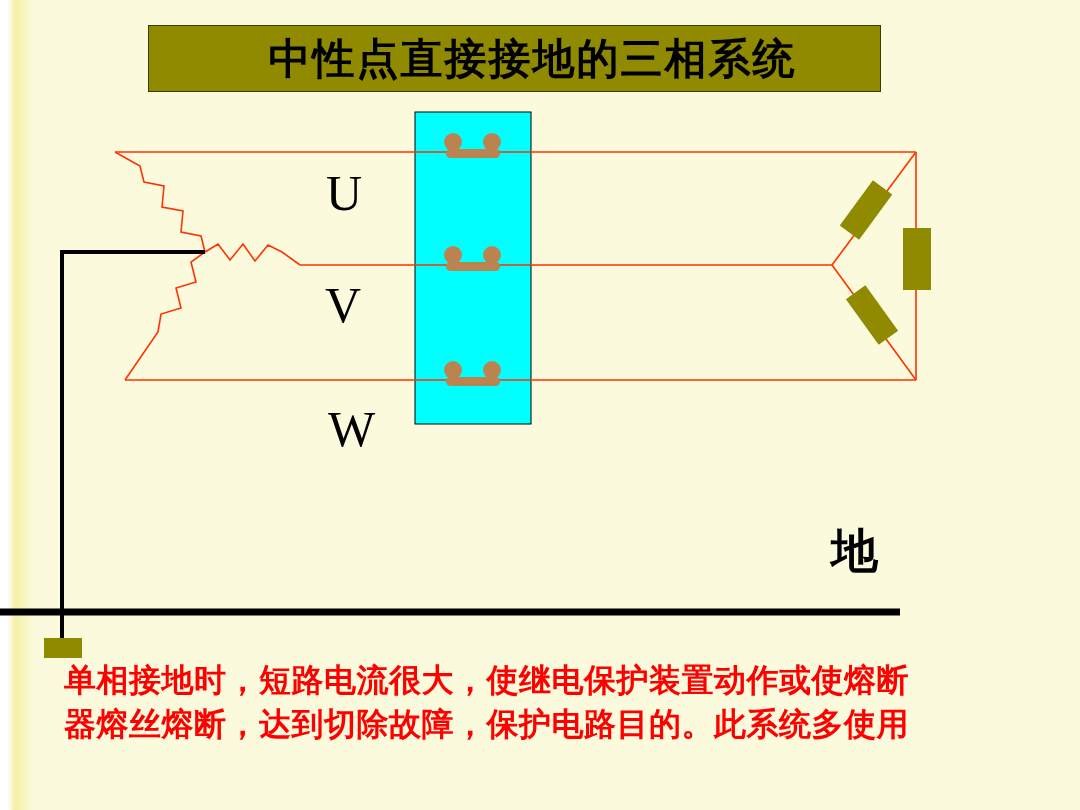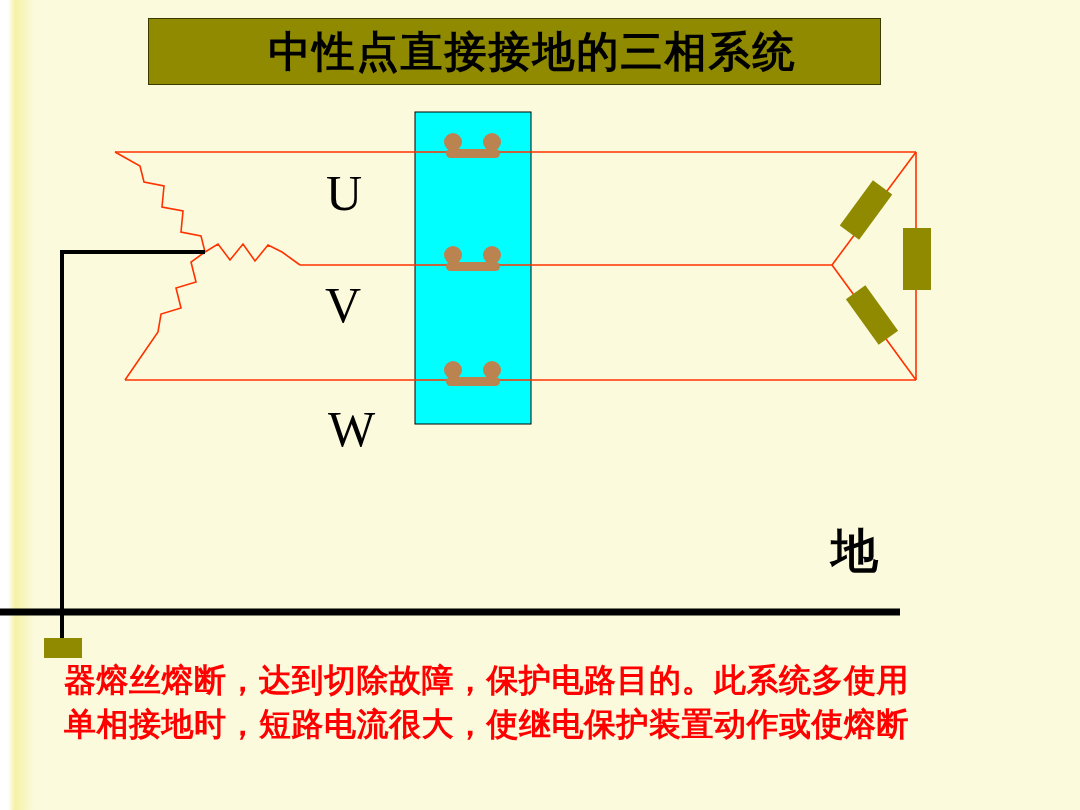--- a/index.html
+++ b/index.html
@@ -21,21 +21,21 @@
     overflow: hidden;
     background: var(--bg);
     font-family: "Liberation Serif", "DejaVu Serif", serif;
   }
   .edge-strip {
     position: absolute; left: 0; top: 0; bottom: 0; width: 34px;
     background: linear-gradient(to right, #ffffff 0px, #ffffff 8px, #f5f1a6 15px, var(--bg) 34px);
     z-index: 1;
   }
   .slide-title {
-    position: absolute; left: 148px; top: 18px; width: 733px; height: 67px;
+    position: absolute; left: 148px; top: 25px; width: 733px; height: 67px;
     background: var(--title-bg);
     border: 1px solid #3a3a00;
     color: var(--title-text);
     font-size: 42px; font-weight: 600; letter-spacing: 2px;
     display: flex; align-items: center; justify-content: center;
     z-index: 3;
     padding-left: 36px;
   }
   .diagram-svg {
     position: absolute; left: 0; top: 0; width: 1080px; height: 810px;
@@ -117,15 +117,15 @@
 
   <rect class="load" x="44" y="638" width="38" height="20"></rect>
 </svg>
 
 <div class="phase-label label-u">U</div>
 <div class="phase-label label-v">V</div>
 <div class="phase-label label-w">W</div>
 <div class="ground-label">地</div>
 
 <div class="caption">
+  <div>单相接地时，短路电流很大，使继电保护装置动作或使熔断</div>
   <div>器熔丝熔断，达到切除故障，保护电路目的。此系统多使用</div>
-  <div>单相接地时，短路电流很大，使继电保护装置动作或使熔断</div>
 </div>
 
 </body></html>

